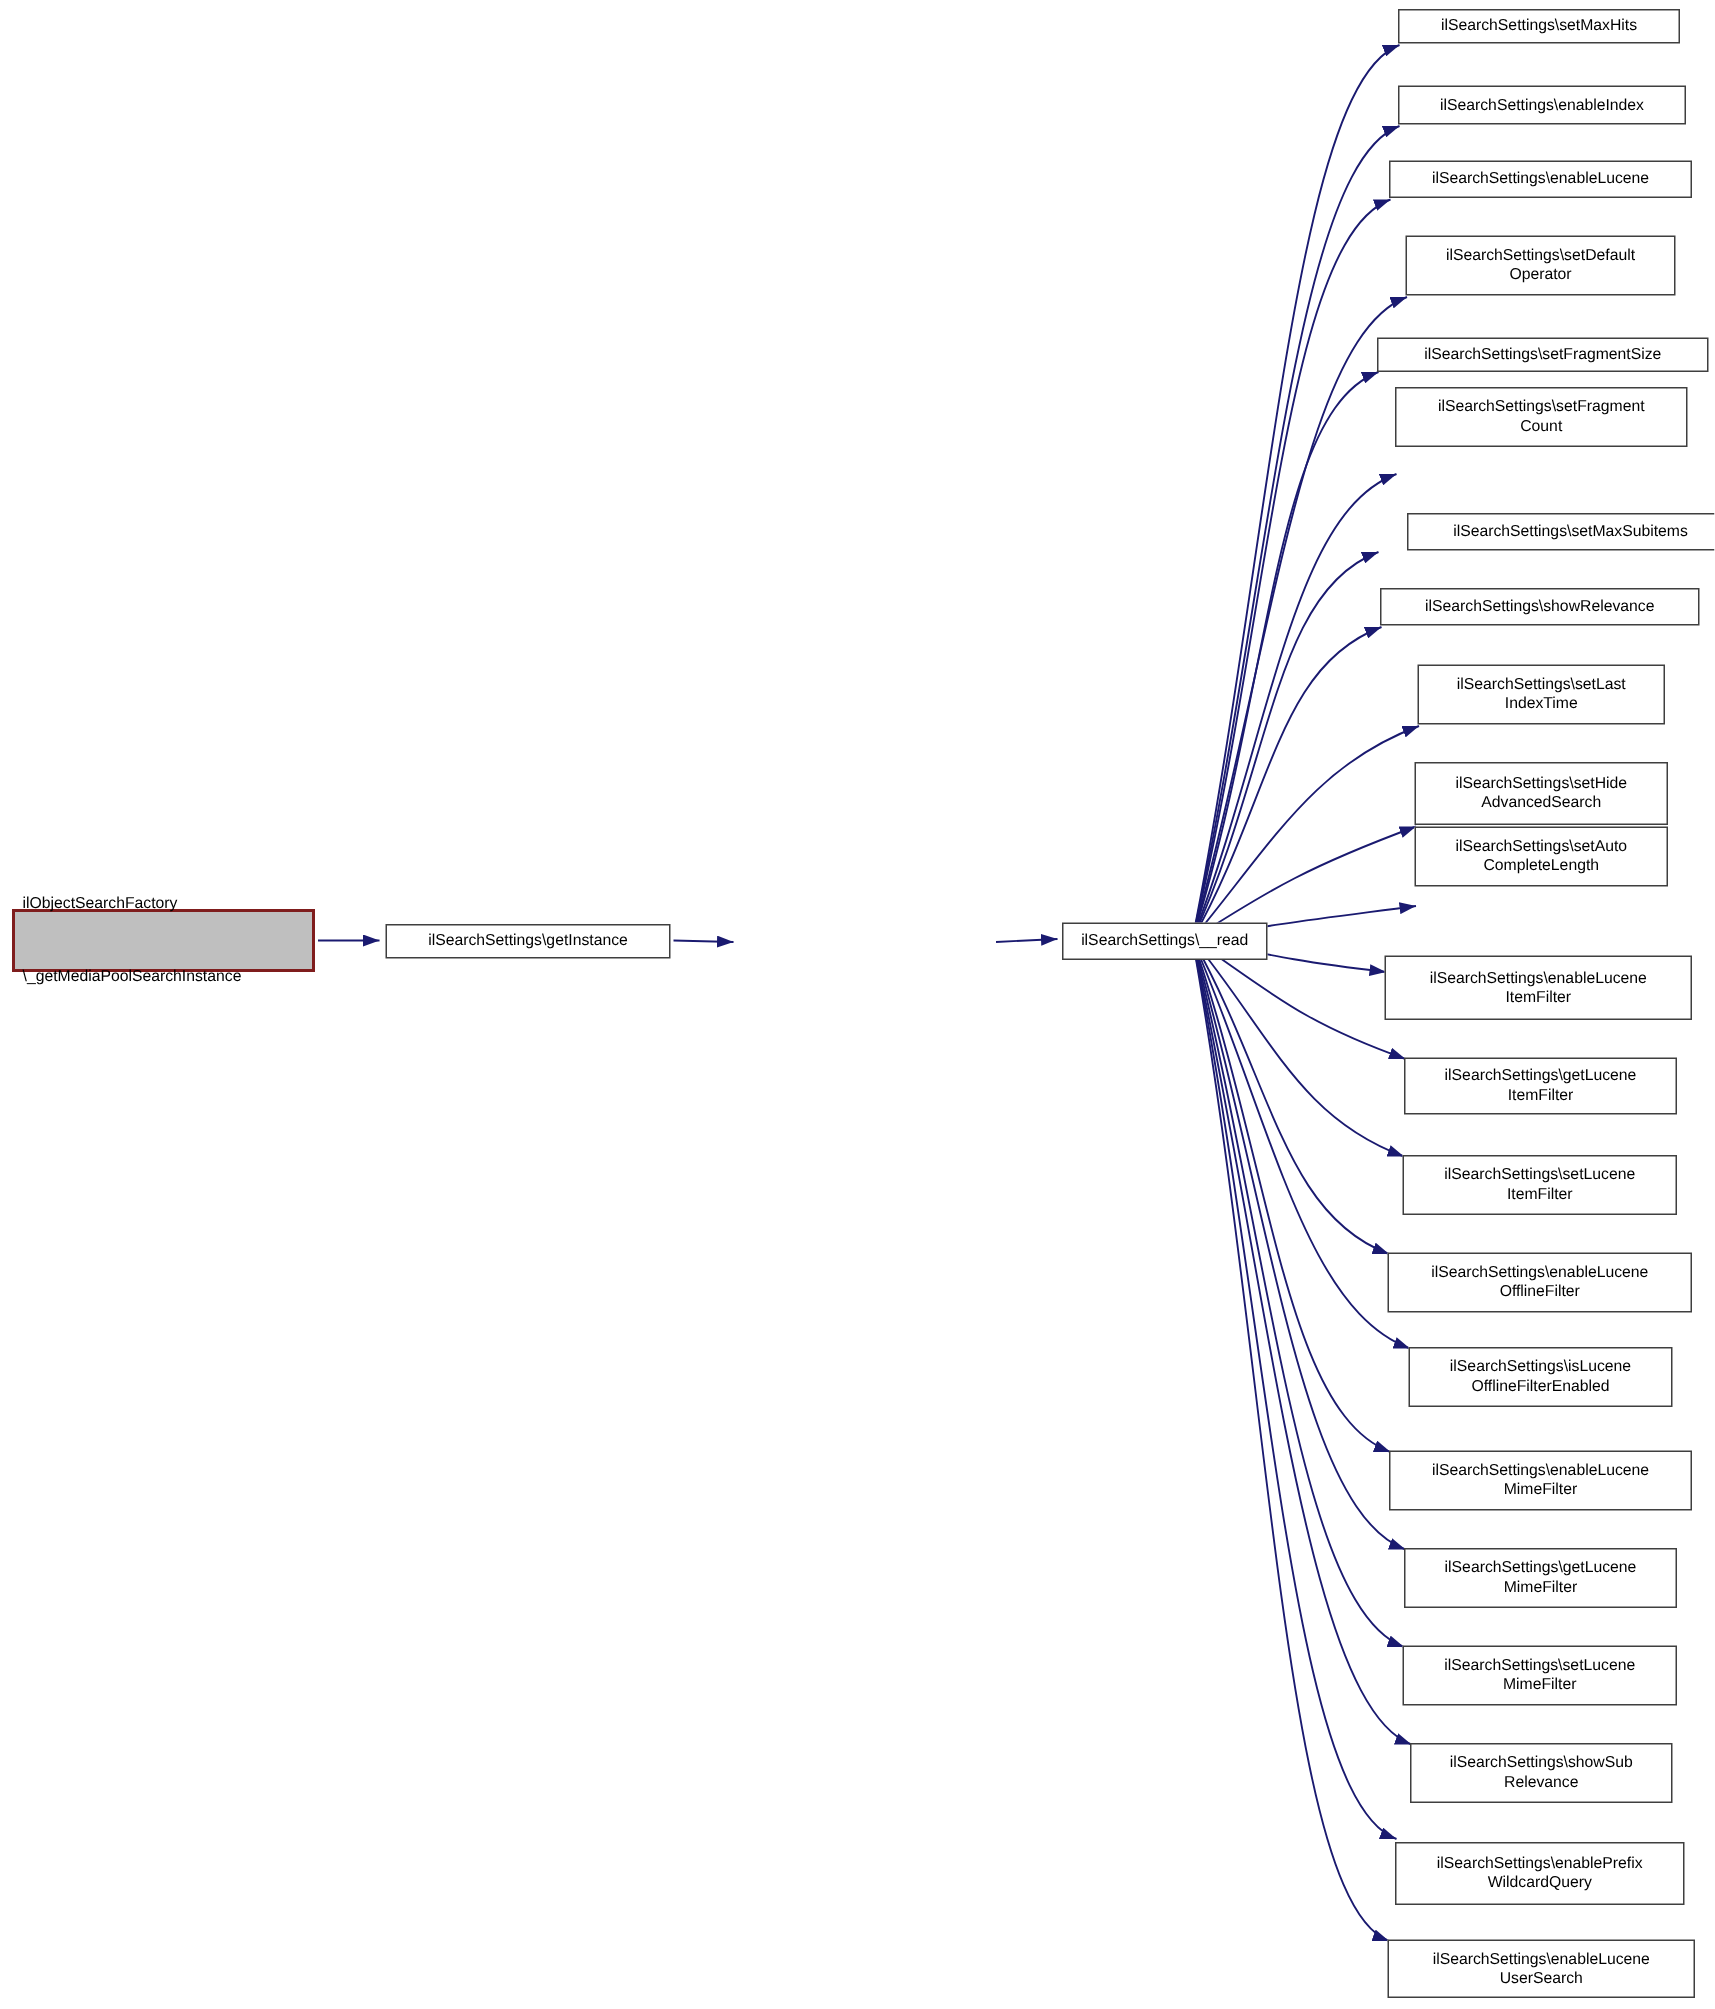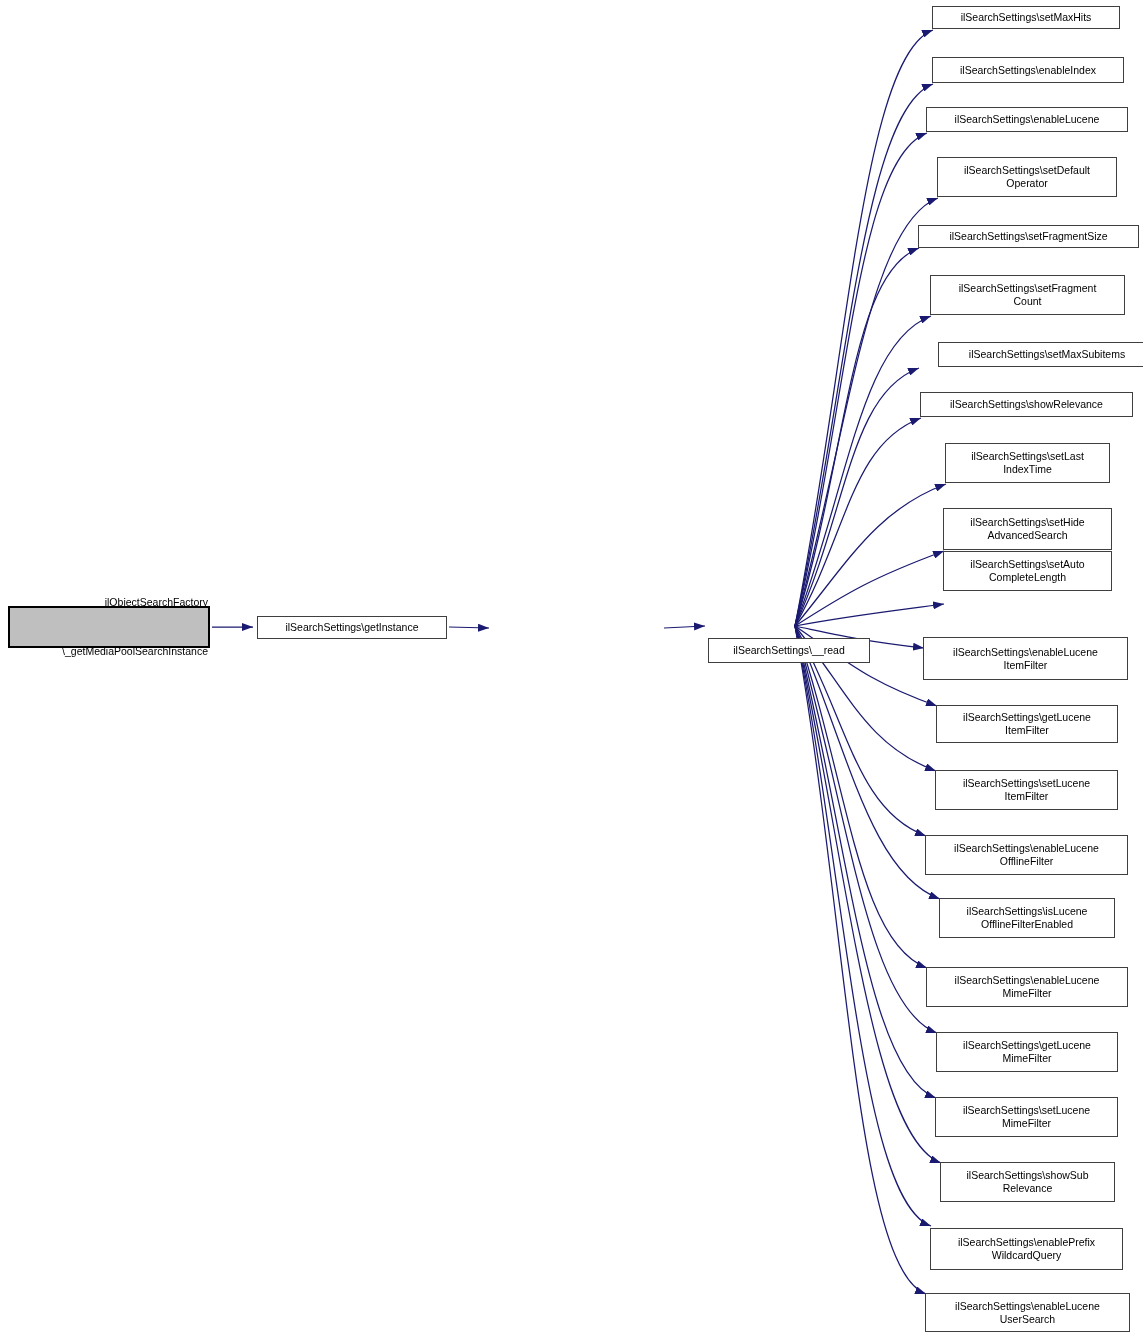--- a/index.html
+++ b/index.html
@@ -34,22 +34,22 @@
     flex-direction: column;
     align-items: center;
     justify-content: center;
     text-align: center;
     white-space: nowrap;
     cursor: pointer;
   }
   .node span:empty { display: none; }
   .node.root {
     background: #bfbfbf;
-    border: 2px solid #000000;
-    align-items: flex-end;
+    border: 2px solid #7f1d1d;
+    align-items: flex-start;
     text-align: left;
     padding-left: 5px;
     gap: 36px;
   }
   .edge {
     fill: none;
     stroke: #1a1a70;
     stroke-width: 1.25;
   }
 </style>
@@ -98,21 +98,21 @@
     <span>ilObjectSearchFactory</span>
     <span>\_getMediaPoolSearchInstance</span>
   </div>
 
   <div class="node" style="left:257px;top:616px;width:190px;height:23px">
     <span>ilSearchSettings\getInstance</span>
 
   </div>
 
 
-  <div class="node" style="left:708px;top:638px;width:162px;height:25px">
+  <div class="node" style="left:708px;top:615px;width:137px;height:25px">
     <span>ilSearchSettings\__read</span>
 
   </div>
 
   <div class="node" style="left:932px;top:6px;width:188px;height:23px">
     <span>ilSearchSettings\setMaxHits</span>
 
   </div>
   <div class="node" style="left:932px;top:57px;width:192px;height:26px">
     <span>ilSearchSettings\enableIndex</span>
@@ -123,21 +123,21 @@
 
   </div>
   <div class="node" style="left:937px;top:157px;width:180px;height:40px">
     <span>ilSearchSettings\setDefault</span>
     <span>Operator</span>
   </div>
   <div class="node" style="left:918px;top:225px;width:221px;height:23px">
     <span>ilSearchSettings\setFragmentSize</span>
 
   </div>
-  <div class="node" style="left:930px;top:275px;width:195px;height:40px">
+  <div class="node" style="left:930px;top:258px;width:195px;height:40px">
     <span>ilSearchSettings\setFragment</span>
     <span>Count</span>
   </div>
   <div class="node" style="left:938px;top:342px;width:218px;height:25px">
     <span>ilSearchSettings\setMaxSubitems</span>
 
   </div>
   <div class="node" style="left:920px;top:392px;width:213px;height:25px">
     <span>ilSearchSettings\showRelevance</span>
 

